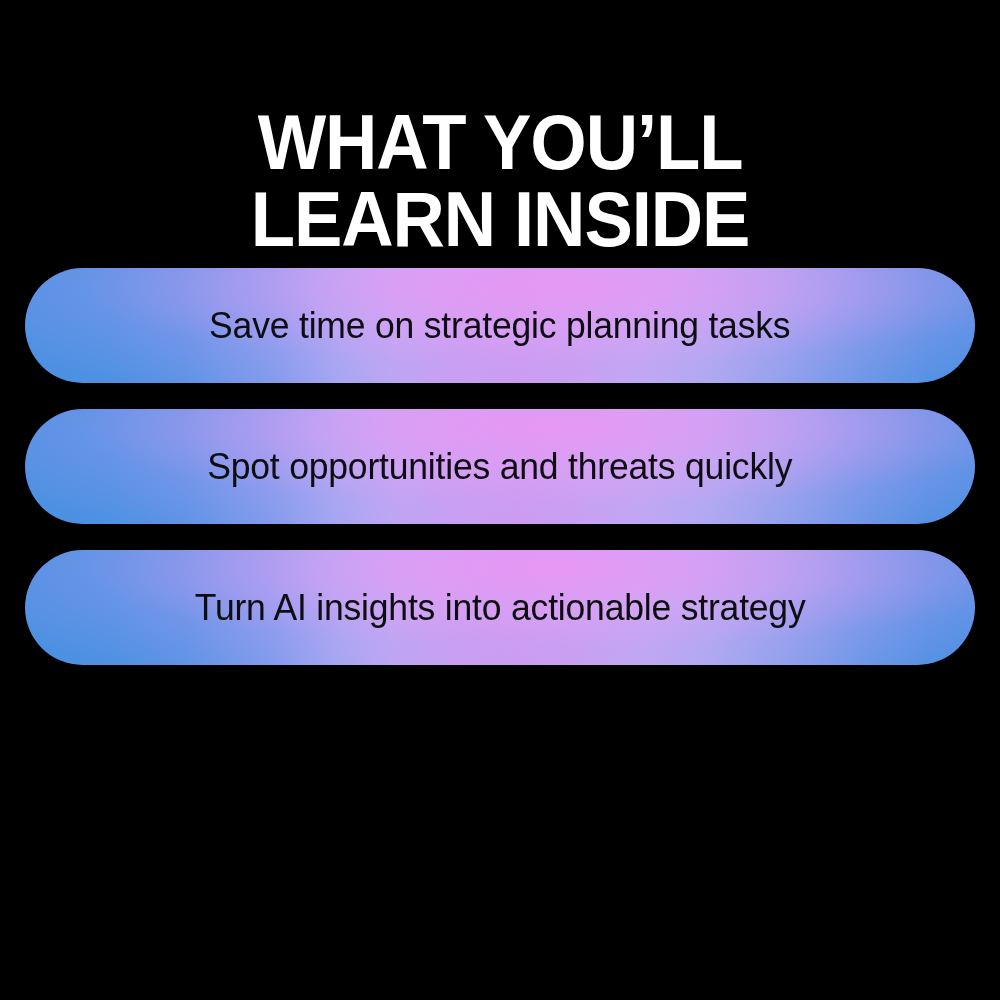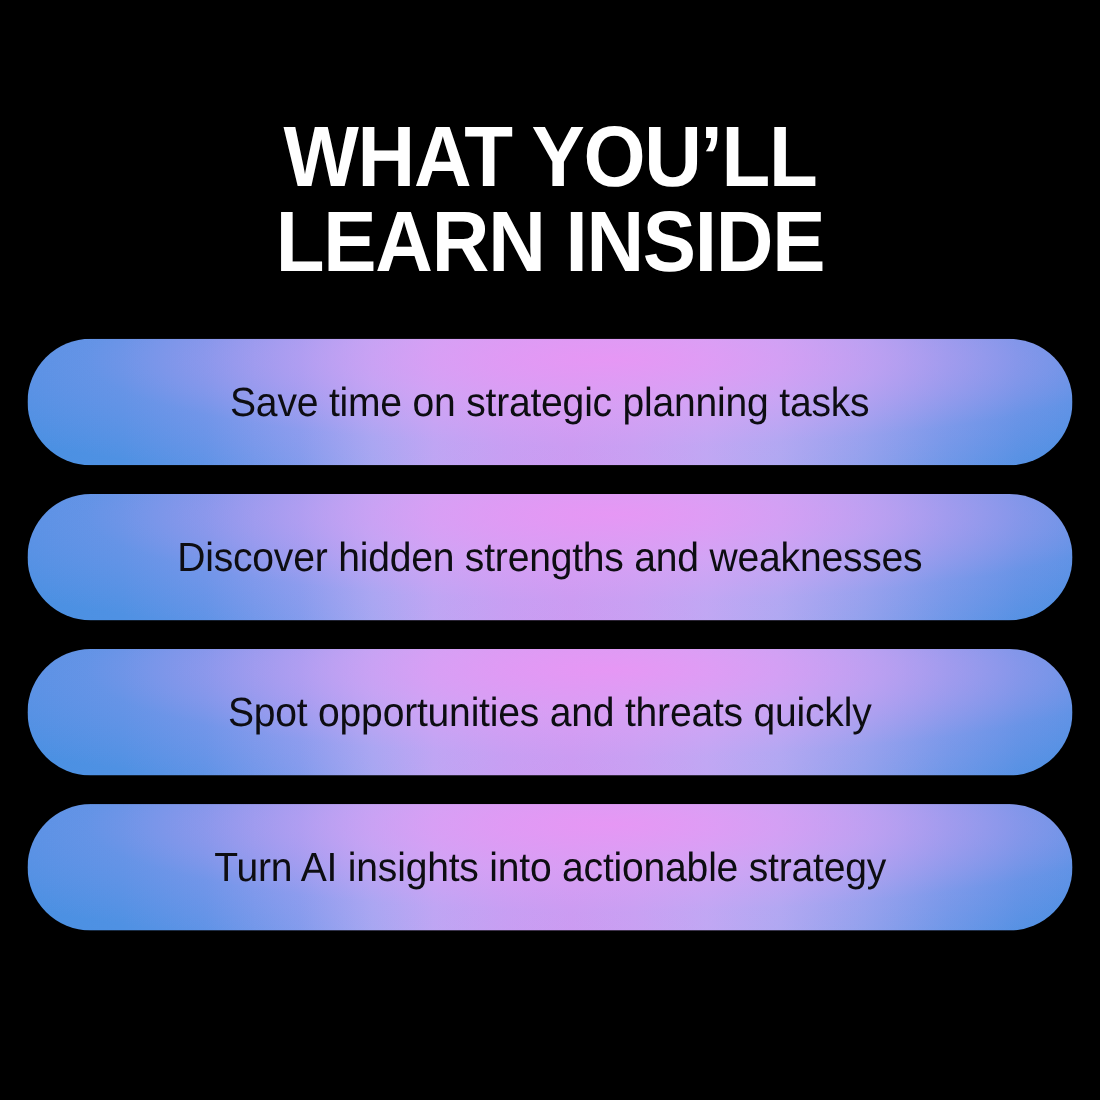--- a/index.html
+++ b/index.html
@@ -45,21 +45,20 @@
 
   
   .pill-list {
     position: absolute;
     left: 25px;
     top: 268px;
     width: 950px;
     display: flex;
     flex-direction: column;
     gap: 26px;
-    margin-top: 40px;
   }
 
   .pill {
     position: relative;
     width: 950px;
     height: 115px;
     border-radius: 58px;
     display: flex;
     align-items: center;
     justify-content: center;
@@ -108,23 +107,20 @@
 
   <h1 class="heading">WHAT YOU’LL
 LEARN INSIDE</h1>
 
   <div class="pill-list">
 
     <div class="pill">
       <span class="pill-label">Save time on strategic planning tasks</span>
     </div>
 
-    <div class="pill">
-      <span class="pill-label">Discover hidden strengths and weaknesses</span>
-    </div>
 
     <div class="pill">
       <span class="pill-label">Spot opportunities and threats quickly</span>
     </div>
 
     <div class="pill">
       <span class="pill-label">Turn AI insights into actionable strategy</span>
     </div>
 
 

